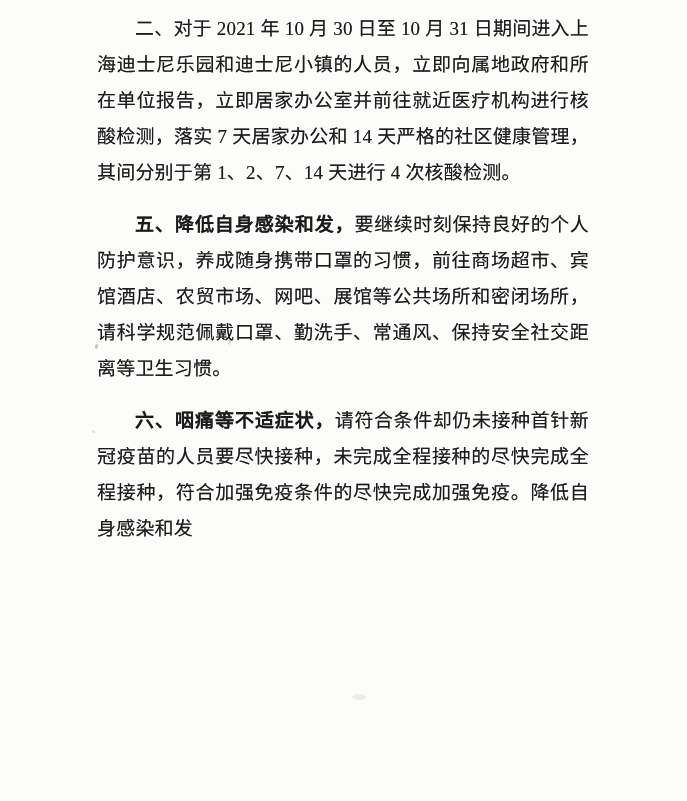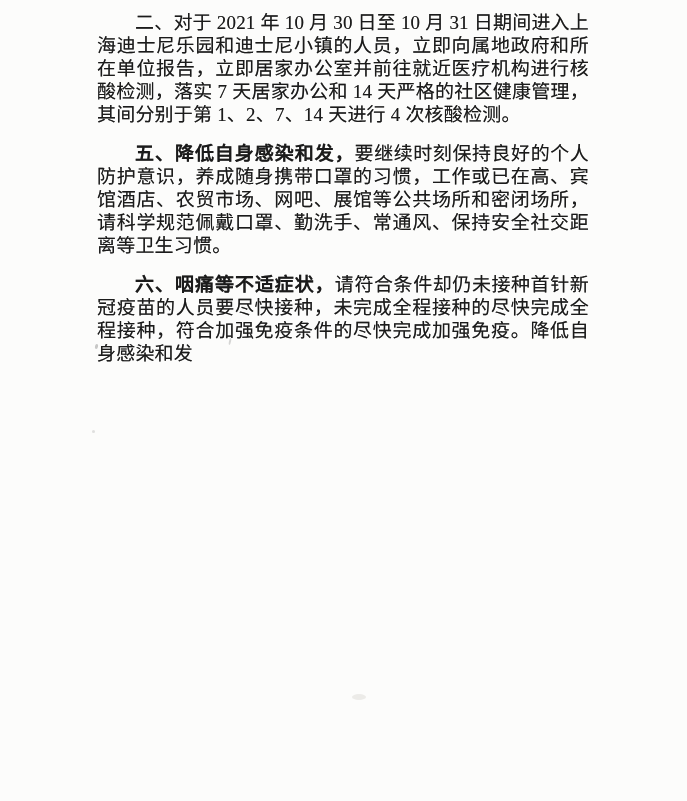--- a/index.html
+++ b/index.html
@@ -22,21 +22,21 @@
   }
   .content {
     position: absolute;
     left: 97px;
     top: 11px;
     width: 492px;
   }
   p.para {
     margin: 0 0 16px 0;
     font-size: 19px;
-    line-height: 23px;
+    line-height: 36px;
     text-align: justify;
     text-justify: inter-ideograph;
     text-indent: 2em;
     letter-spacing: 0.2px;
     
     text-shadow: 0 0 0.4px rgba(20,20,20,0.55);
   }
   p.para b {
     font-weight: bold;
     letter-spacing: 0.6px;
@@ -67,17 +67,17 @@
   <div class="speck s1"></div>
   <div class="speck s2"></div>
   <div class="speck s3"></div>
   <div class="smudge"></div>
 
   <div class="content">
     <p class="para"><b></b><span>二、对于 2021 年 10 月 30 日至 10 月 31 日期间进入上海迪士尼乐园和迪士尼小镇的人员，立即向属地政府和所在单位报告，立即居家办公室并前往就近医疗机构进行核酸检测，落实 7 天居家办公和 14 天严格的社区健康管理，其间分别于第 1、2、7、14 天进行 4 次核酸检测。</span></p>
 
 
 
-    <p class="para"><b>五、降低自身感染和发，</b><span>要继续时刻保持良好的个人防护意识，养成随身携带口罩的习惯，工作或已在高、宾馆酒店、农贸市场、网吧、展馆等公共场所和密闭场所，请科学规范佩戴口罩、勤洗手、常通风、保持安全社交距离等卫生习惯。</span></p>
+    <p class="para"><b>五、降低自身感染和发，</b><span>要继续时刻保持良好的个人防护意识，养成随身携带口罩的习惯，前往商场超市、宾馆酒店、农贸市场、网吧、展馆等公共场所和密闭场所，请科学规范佩戴口罩、勤洗手、常通风、保持安全社交距离等卫生习惯。</span></p>
 
     <p class="para"><b>六、咽痛等不适症状，</b><span>请符合条件却仍未接种首针新冠疫苗的人员要尽快接种，未完成全程接种的尽快完成全程接种，符合加强免疫条件的尽快完成加强免疫。降低自身感染和发</span></p>
   </div>
 </div>
 
 </body></html>

